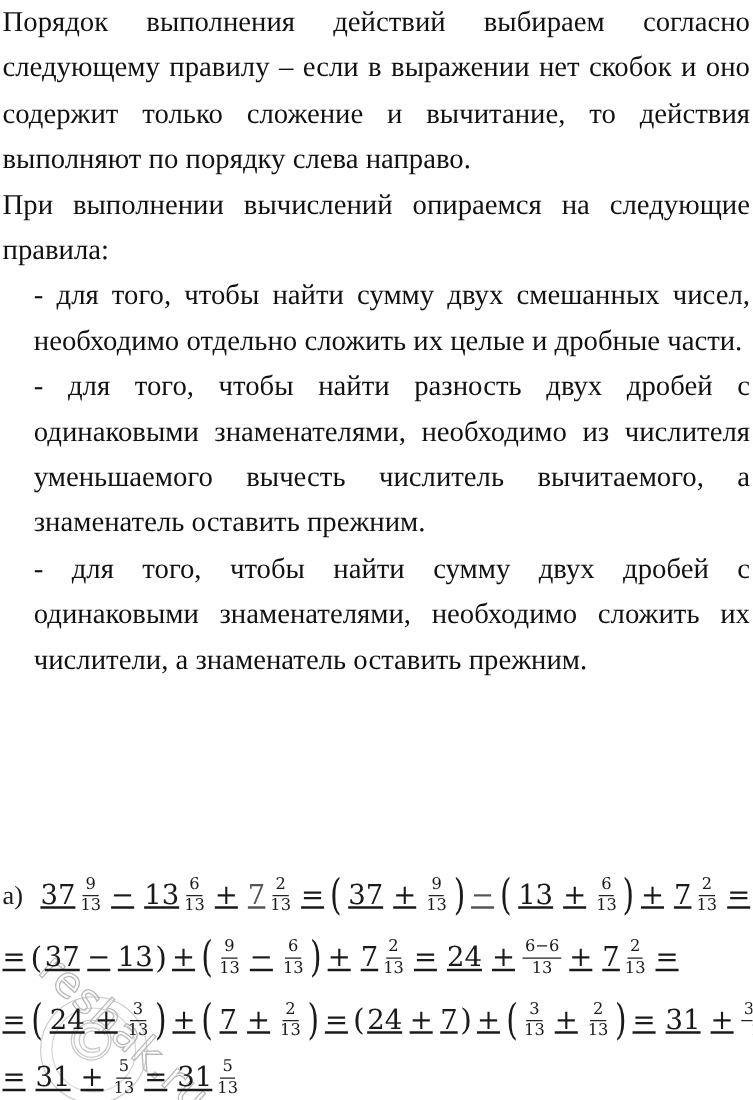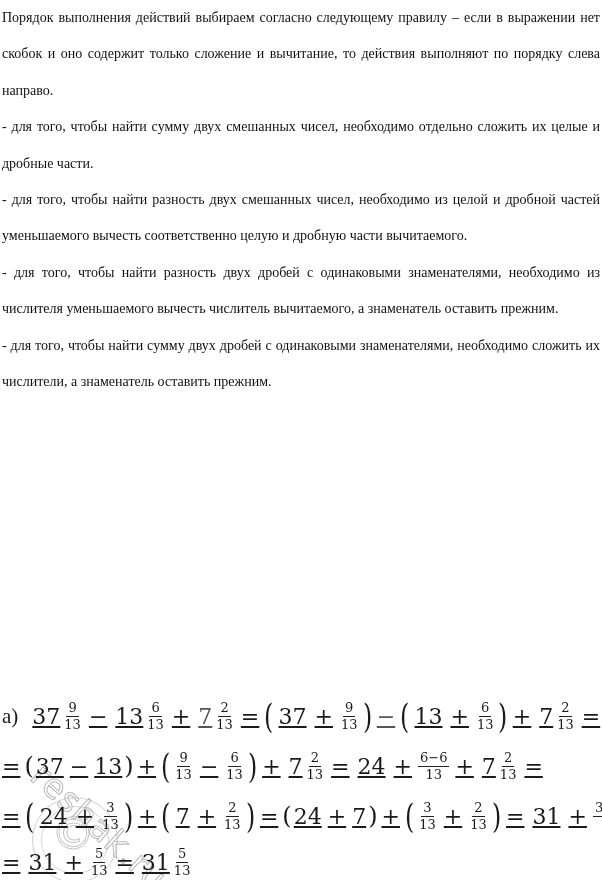--- a/index.html
+++ b/index.html
@@ -16,28 +16,29 @@
       font-family: "Liberation Serif", "DejaVu Serif", serif;
     }
     .page {
       position: absolute;
       left: 2px;
       top: 0;
       width: 598px;
     }
     .para {
       margin: 0;
-      font-size: 14px;
+      font-size: 23px;
       line-height: 36.4px;
       text-align: justify;
       text-align-last: left;
       word-spacing: 0px;
     }
     .para.rule {
       word-spacing: 0px;
+      margin-left: 25px;
     }
     
     .math {
       position: absolute;
       left: 0;
       top: 690px;
       width: 602px;
       font-family: "DejaVu Serif", "Liberation Serif", serif;
       color: #1a1a1a;
     }
@@ -136,22 +137,22 @@
       font-size: 44px;
       color: transparent;
       -webkit-text-stroke: 1px #c8c8c8;
     }
   </style>
 </head>
 <body>
 
 <div class="page">
   <p class="para">Порядок выполнения действий выбираем согласно следующему правилу – если в выражении нет скобок и оно содержит только сложение и вычитание, то действия выполняют по порядку слева направо.</p>
+  <p class="para">При выполнении вычислений опираемся на следующие правила:</p>
   <p class="para rule">- для того, чтобы найти сумму двух смешанных чисел, необходимо отдельно сложить их целые и дробные части.</p>
-  <p class="para rule">- для того, чтобы найти разность двух смешанных чисел, необходимо из целой и дробной частей уменьшаемого вычесть соответственно целую и дробную части вычитаемого.</p>
   <p class="para rule">- для того, чтобы найти разность двух дробей с одинаковыми знаменателями, необходимо из числителя уменьшаемого вычесть числитель вычитаемого, а знаменатель оставить прежним.</p>
   <p class="para rule">- для того, чтобы найти сумму двух дробей с одинаковыми знаменателями, необходимо сложить их числители, а знаменатель оставить прежним.</p>
 </div>
 
 <div class="watermark">
   <div class="wm-circle">
     <div class="wm-circle-inner"></div>
     <span class="wm-c">©</span>
   </div>
   <span class="wm-text">reshak.ru</span>

